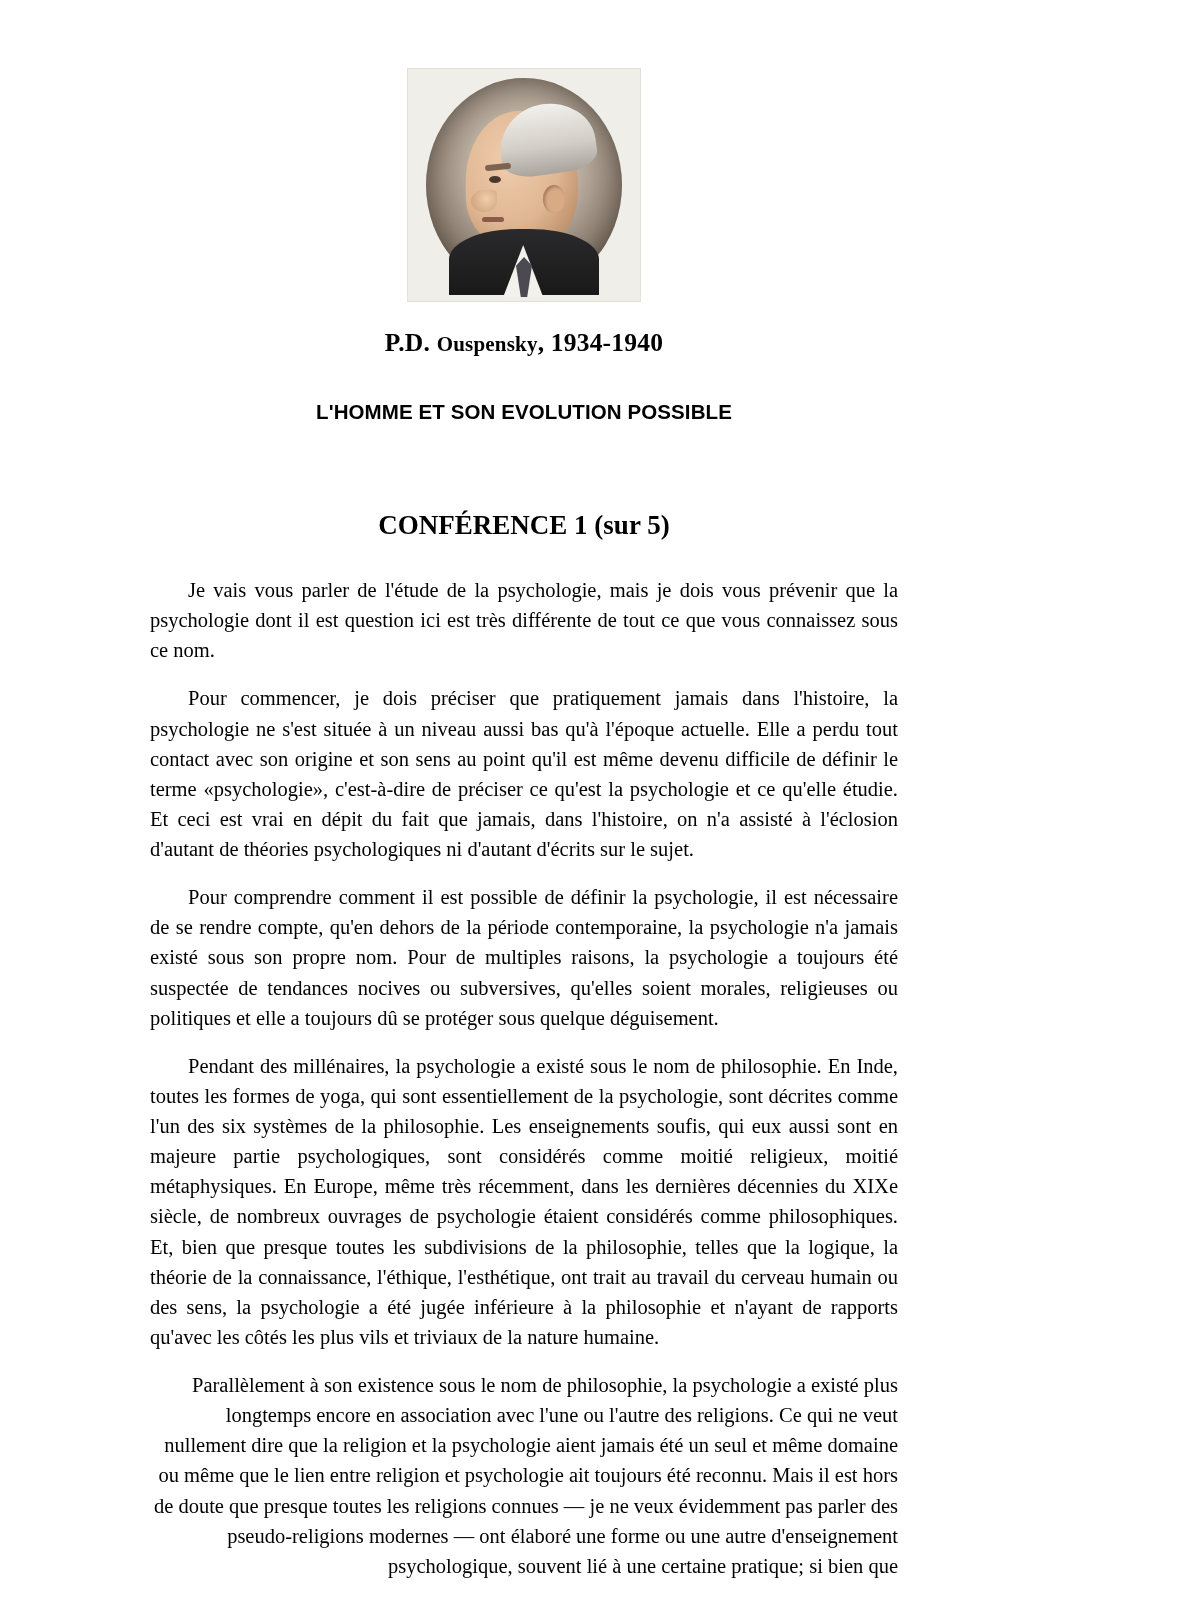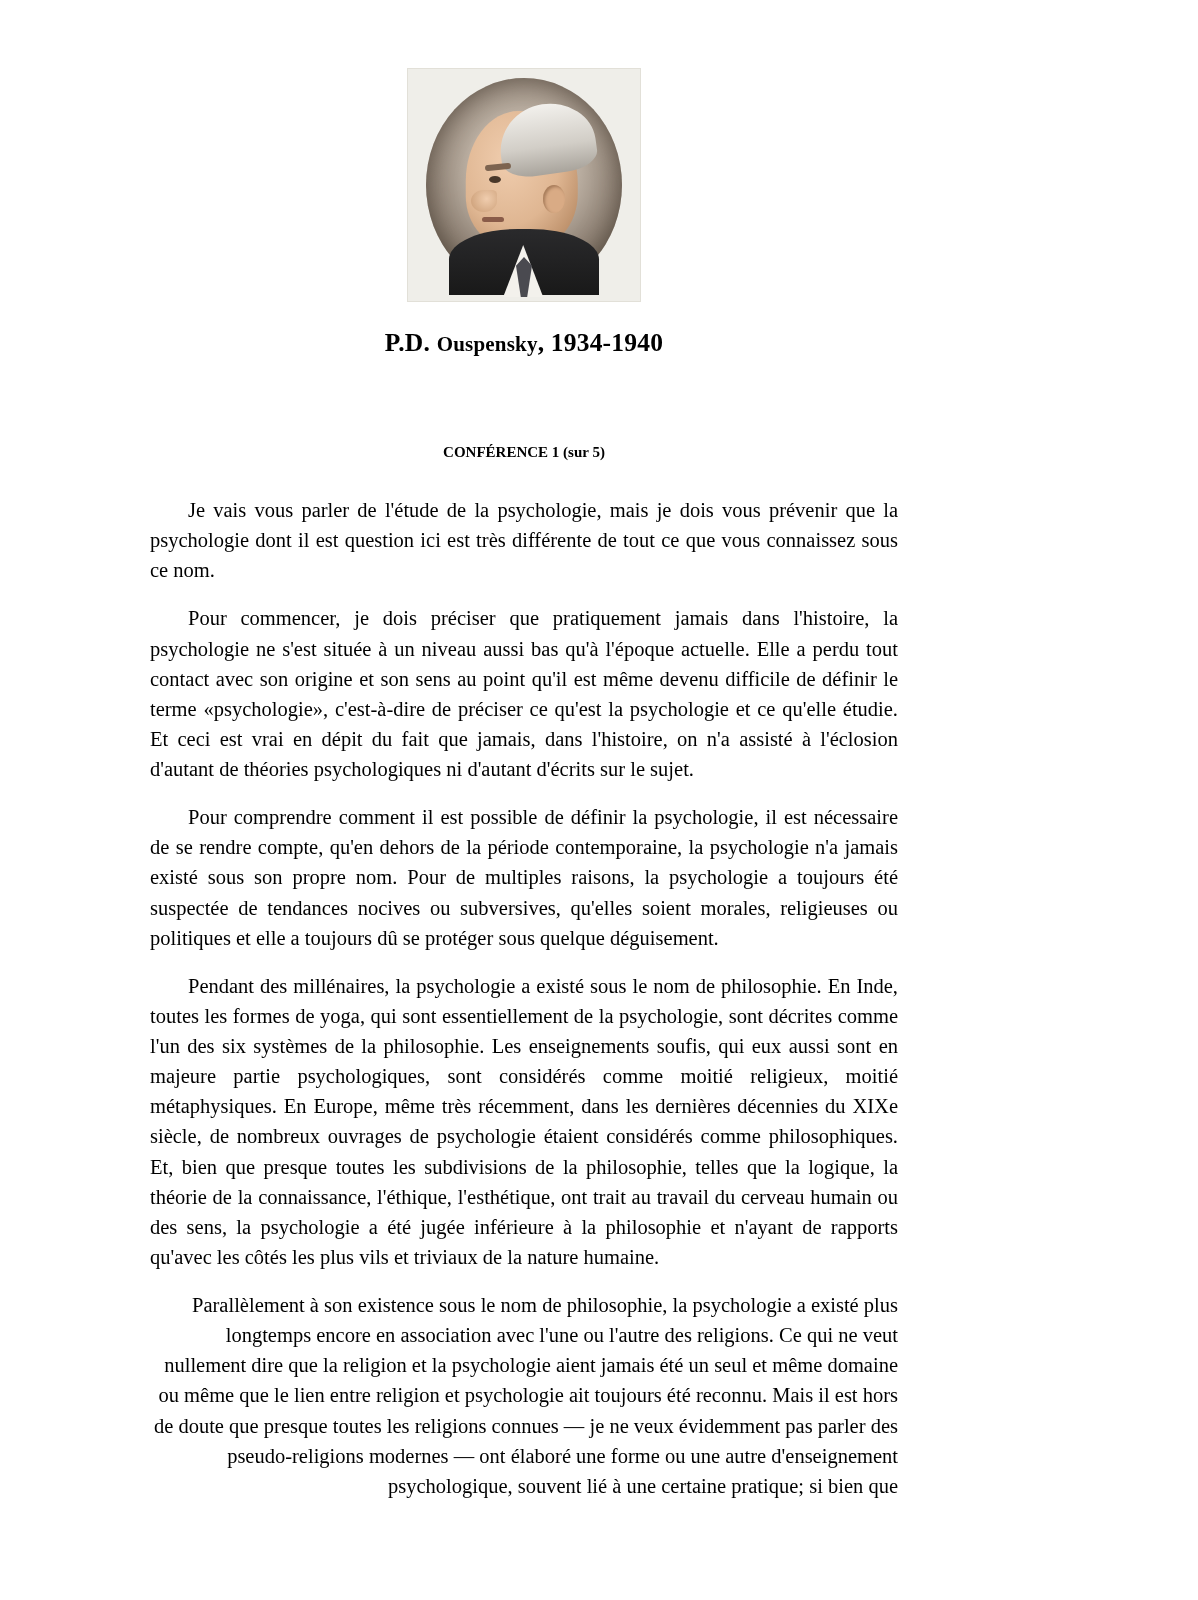--- a/index.html
+++ b/index.html
@@ -160,21 +160,21 @@
     font-family: "Liberation Sans", sans-serif;
     font-weight: bold;
     font-size: 20.5px;
     text-align: center;
     margin: 42px 0 0 0;
     letter-spacing: .1px;
   }
   h3.lecture {
     font-family: "Liberation Serif", serif;
     font-weight: bold;
-    font-size: 15px;
+    font-size: 27px;
     text-align: center;
     margin: 86px 0 0 0;
   }
   .body-text {
     margin-top: 34px;
   }
   .body-text p {
     font-size: 20.5px;
     line-height: 1.47;
     text-align: justify;
@@ -205,20 +205,21 @@
       <div class="collar"></div>
       <div class="shirt"></div>
       <div class="tie"></div>
     </div>
   </div>
 
   <h1 class="author">
     <span>P.D.</span><span>&nbsp;</span><span class="sc">Ouspensky</span><span>, 1934-1940</span>
   </h1>
 
+  <h2 class="book-title">L'HOMME ET SON EVOLUTION POSSIBLE</h2>
 
   <h3 class="lecture">CONFÉRENCE 1 (sur 5)</h3>
 
   <div class="body-text">
     <p>Je vais vous parler de l'étude de la psychologie, mais je dois vous prévenir que la psychologie dont il est question ici est très différente de tout ce que vous connaissez sous ce nom.</p>
     <p> Pour commencer, je dois préciser que pratiquement jamais dans l'histoire, la psychologie ne s'est située à un niveau aussi bas qu'à l'époque actuelle. Elle a perdu tout contact avec son origine et son sens au point qu'il est même devenu difficile de définir le terme «psychologie», c'est-à-dire de préciser ce qu'est la psychologie et ce qu'elle étudie. Et ceci est vrai en dépit du fait que jamais, dans l'histoire, on n'a assisté à l'éclosion d'autant de théories psychologiques ni d'autant d'écrits sur le sujet.</p>
     <p>Pour comprendre comment il est possible de définir la psychologie, il est nécessaire de se rendre compte, qu'en dehors de la période contemporaine, la psychologie n'a jamais existé sous son propre nom. Pour de multiples raisons, la psychologie a toujours été suspectée de tendances nocives ou subversives, qu'elles soient morales, religieuses ou politiques et elle a toujours dû se protéger sous quelque déguisement.</p>
     <p>Pendant des millénaires, la psychologie a existé sous le nom de philosophie. En Inde, toutes les formes de yoga, qui sont essentiellement de la psychologie, sont décrites comme l'un des six systèmes de la philosophie. Les enseignements soufis, qui eux aussi sont en majeure partie psychologiques, sont considérés comme moitié religieux, moitié métaphysiques. En Europe, même très récemment, dans les dernières décennies du XIXe siècle, de nombreux ouvrages de psychologie étaient considérés comme philosophiques. Et, bien que presque toutes les subdivisions de la philosophie, telles que la logique, la théorie de la connaissance, l'éthique, l'esthétique, ont trait au travail du cerveau humain ou des sens, la psychologie a été jugée inférieure à la philosophie et n'ayant de rapports qu'avec les côtés les plus vils et triviaux de la nature humaine.</p>
     <p class="last">Parallèlement à son existence sous le nom de philosophie, la psychologie a existé plus longtemps encore en association avec l'une ou l'autre des religions. Ce qui ne veut nullement dire que la religion et la psychologie aient jamais été un seul et même domaine ou même que le lien entre religion et psychologie ait toujours été reconnu. Mais il est hors de doute que presque toutes les religions connues — je ne veux évidemment pas parler des pseudo-religions modernes — ont élaboré une forme ou une autre d'enseignement psychologique, souvent lié à une certaine pratique; si bien que</p>
   </div>

